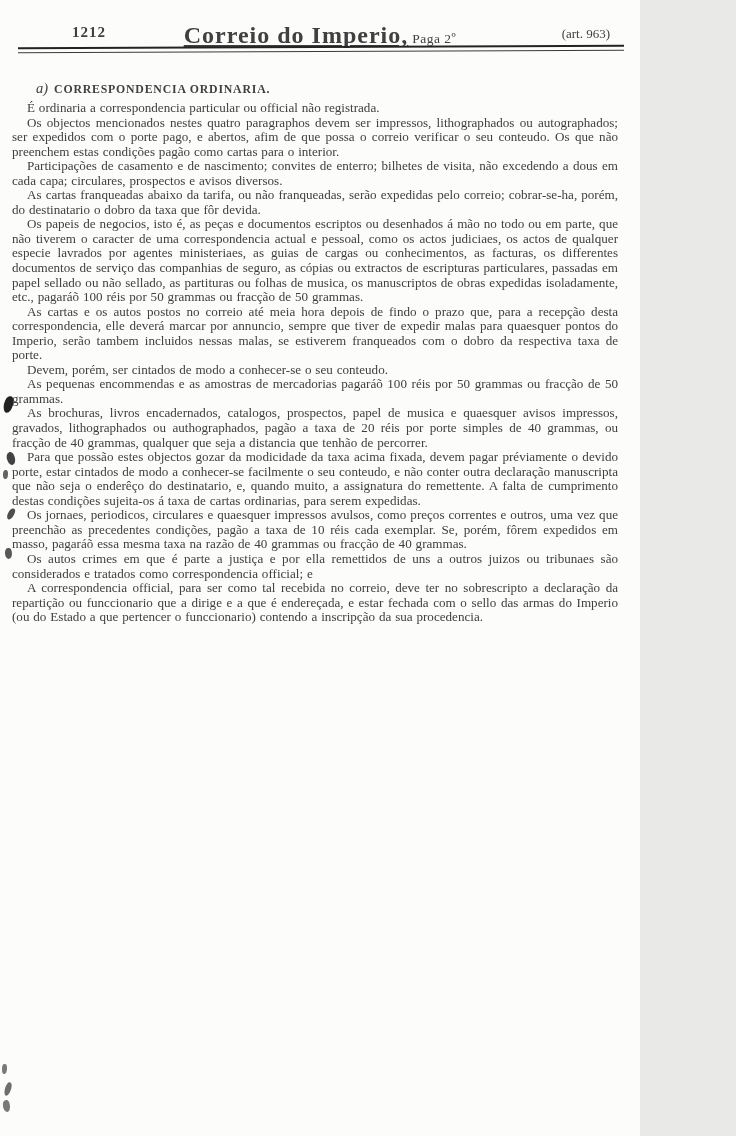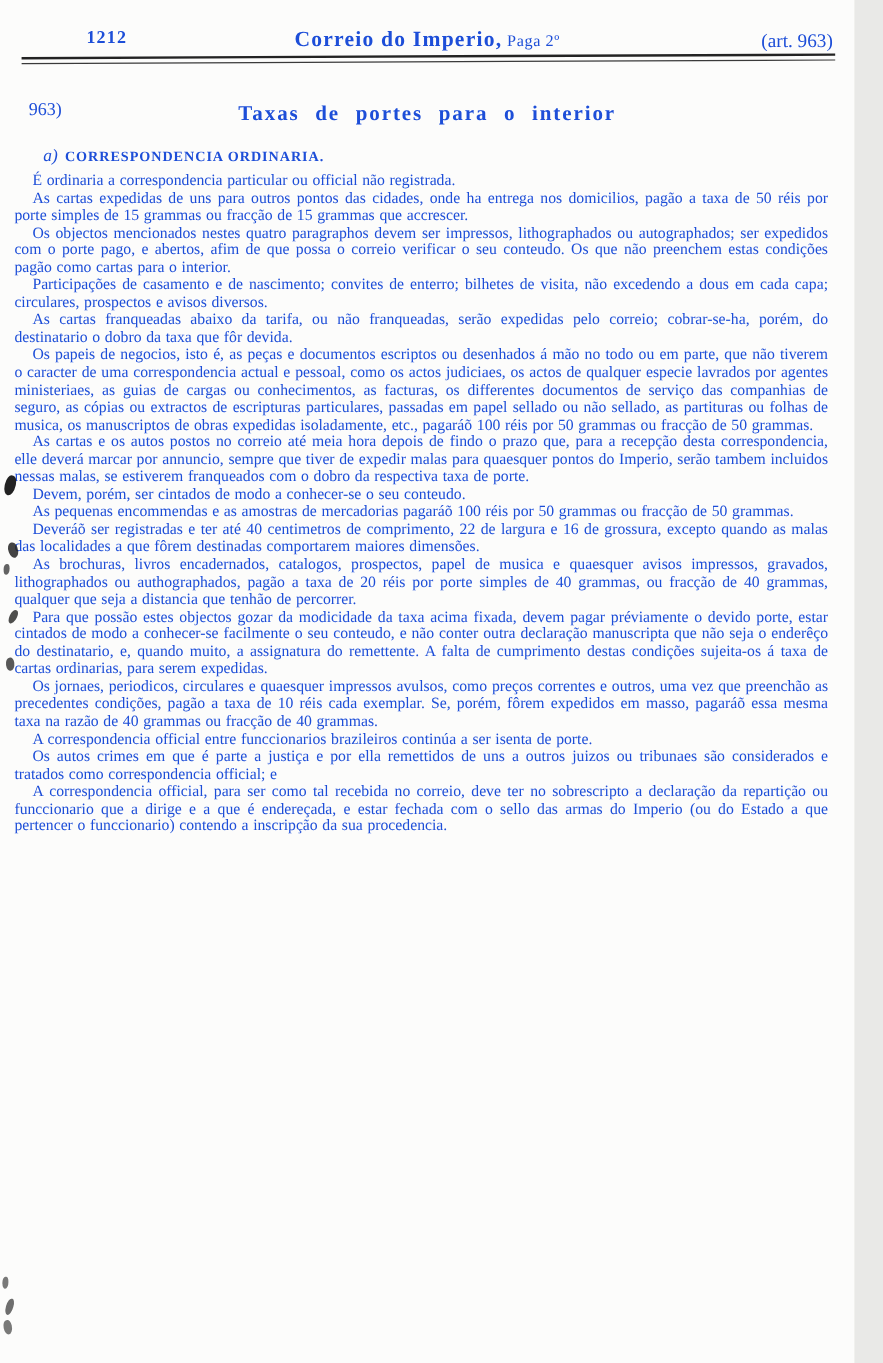--- a/index.html
+++ b/index.html
@@ -1,31 +1,31 @@
 <!DOCTYPE html>
 <html><head>
 <meta charset="utf-8">
 <style>
   html,body{margin:0;padding:0;background:#e9e9e7;}
   .page{
     position:relative;
-    width:712px;height:1136px;
+    width:640px;height:1136px;
     background:#fcfcfb;
     font-family:"Liberation Serif","DejaVu Serif",serif;
-    color:#1d4ed8;
+    color:#404040;
     overflow:hidden;
     box-sizing:border-box;
   }
   
   .runhead{position:relative;height:46px;padding-top:22px;}
   .folio{position:absolute;left:72px;top:24px;font-size:15px;font-weight:bold;letter-spacing:1px;}
   .head-center{position:absolute;left:0;right:0;top:22px;text-align:center;}
-  .head-title{font-size:18px;font-weight:bold;letter-spacing:1px;}
+  .head-title{font-size:24px;font-weight:bold;letter-spacing:1px;text-decoration:underline;}
   .head-group{font-size:13.5px;letter-spacing:.5px;}
-  .head-art{position:absolute;right:18px;top:26px;font-size:16px;}
+  .head-art{position:absolute;right:30px;top:26px;font-size:13px;}
   .head-rule{
     position:absolute;left:18px;right:16px;top:46px;height:3px;
     border-top:2.4px solid #232323;border-bottom:1px solid #3a3a3a;
     transform:rotate(-0.25deg);
   }
   
   .sectionrow{position:relative;margin-top:16px;height:26px;}
   .section-num{position:absolute;left:24px;top:0;font-size:15px;}
   .section-title{
     position:absolute;left:0;right:0;top:0;text-align:center;
@@ -61,44 +61,37 @@
   <div class="runhead">
     <span class="folio">1212</span>
     <span class="head-center">
       <span class="head-title">Correio do Imperio,</span>
       <span class="head-group">Paga 2º</span>
     </span>
     <span class="head-art">(art. 963)</span>
     <div class="head-rule"></div>
   </div>
 
-  <div class="sectionrow">
-    <span class="section-num">963)</span>
-    <span class="section-title">Taxas de portes para o interior</span>
-  </div>
 
   <div class="subsection">
     <span class="sub-letter">a)</span><span class="sub-title">CORRESPONDENCIA ORDINARIA.</span>
   </div>
 
   <div class="textblock">
     <p>É ordinaria a correspondencia particular ou official não registrada.</p>
-    <p>As cartas expedidas de uns para outros pontos das cidades, onde ha entrega nos domicilios, pagão a taxa de 50 réis por porte simples de 15 grammas ou fracção de 15 grammas que accrescer.</p>
     <p>Os objectos mencionados nestes quatro paragraphos devem ser impressos, lithographados ou autographados; ser expedidos com o porte pago, e abertos, afim de que possa o correio verificar o seu conteudo. Os que não preenchem estas condições pagão como cartas para o interior.</p>
     <p>Participações de casamento e de nascimento; convites de enterro; bilhetes de visita, não excedendo a dous em cada capa; circulares, prospectos e avisos diversos.</p>
     <p>As cartas franqueadas abaixo da tarifa, ou não franqueadas, serão expedidas pelo correio; cobrar-se-ha, porém, do destinatario o dobro da taxa que fôr devida.</p>
     <p>Os papeis de negocios, isto é, as peças e documentos escriptos ou desenhados á mão no todo ou em parte, que não tiverem o caracter de uma correspondencia actual e pessoal, como os actos judiciaes, os actos de qualquer especie lavrados por agentes ministeriaes, as guias de cargas ou conhecimentos, as facturas, os differentes documentos de serviço das companhias de seguro, as cópias ou extractos de escripturas particulares, passadas em papel sellado ou não sellado, as partituras ou folhas de musica, os manuscriptos de obras expedidas isoladamente, etc., pagaráõ 100 réis por 50 grammas ou fracção de 50 grammas.</p>
     <p>As cartas e os autos postos no correio até meia hora depois de findo o prazo que, para a recepção desta correspondencia, elle deverá marcar por annuncio, sempre que tiver de expedir malas para quaesquer pontos do Imperio, serão tambem incluidos nessas malas, se estiverem franqueados com o dobro da respectiva taxa de porte.</p>
     <p>Devem, porém, ser cintados de modo a conhecer-se o seu conteudo.</p>
     <p>As pequenas encommendas e as amostras de mercadorias pagaráõ 100 réis por 50 grammas ou fracção de 50 grammas.</p>
-    <p>Deveráõ ser registradas e ter até 40 centimetros de comprimento, 22 de largura e 16 de grossura, excepto quando as malas das localidades a que fôrem destinadas comportarem maiores dimensões.</p>
     <p>As brochuras, livros encadernados, catalogos, prospectos, papel de musica e quaesquer avisos impressos, gravados, lithographados ou authographados, pagão a taxa de 20 réis por porte simples de 40 grammas, ou fracção de 40 grammas, qualquer que seja a distancia que tenhão de percorrer.</p>
     <p>Para que possão estes objectos gozar da modicidade da taxa acima fixada, devem pagar préviamente o devido porte, estar cintados de modo a conhecer-se facilmente o seu conteudo, e não conter outra declaração manuscripta que não seja o enderêço do destinatario, e, quando muito, a assignatura do remettente. A falta de cumprimento destas condições sujeita-os á taxa de cartas ordinarias, para serem expedidas.</p>
     <p>Os jornaes, periodicos, circulares e quaesquer impressos avulsos, como preços correntes e outros, uma vez que preenchão as precedentes condições, pagão a taxa de 10 réis cada exemplar. Se, porém, fôrem expedidos em masso, pagaráõ essa mesma taxa na razão de 40 grammas ou fracção de 40 grammas.</p>
-    <p>A correspondencia official entre funccionarios brazileiros continúa a ser isenta de porte.</p>
     <p>Os autos crimes em que é parte a justiça e por ella remettidos de uns a outros juizos ou tribunaes são considerados e tratados como correspondencia official; e</p>
     <p>A correspondencia official, para ser como tal recebida no correio, deve ter no sobrescripto a declaração da repartição ou funccionario que a dirige e a que é endereçada, e estar fechada com o sello das armas do Imperio (ou do Estado a que pertencer o funccionario) contendo a inscripção da sua procedencia.</p>
   </div>
 
   <div class="speck s1"></div>
   <div class="speck s2"></div>
   <div class="speck s3"></div>
   <div class="speck s4"></div>
   <div class="speck s5"></div>
   <div class="speck s6"></div>

